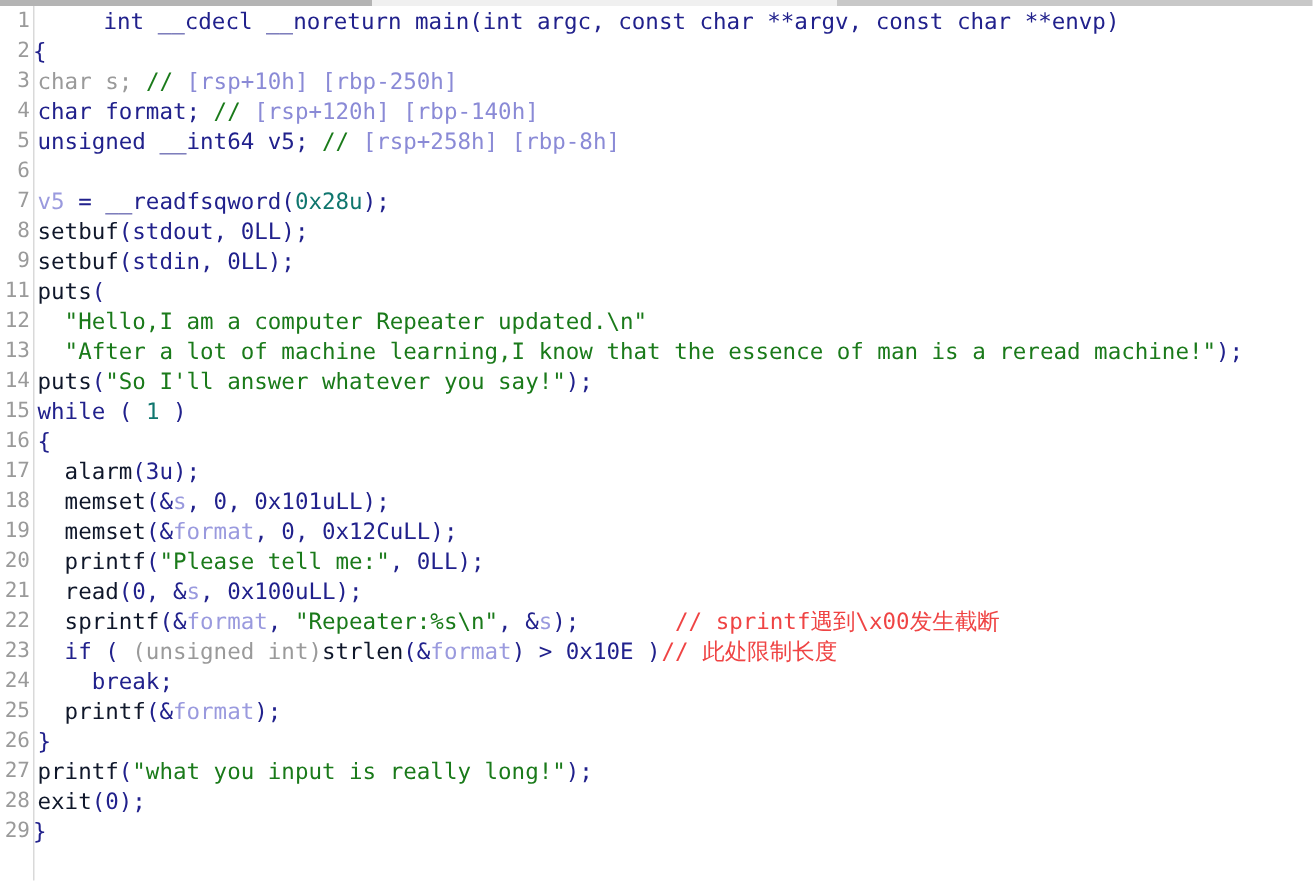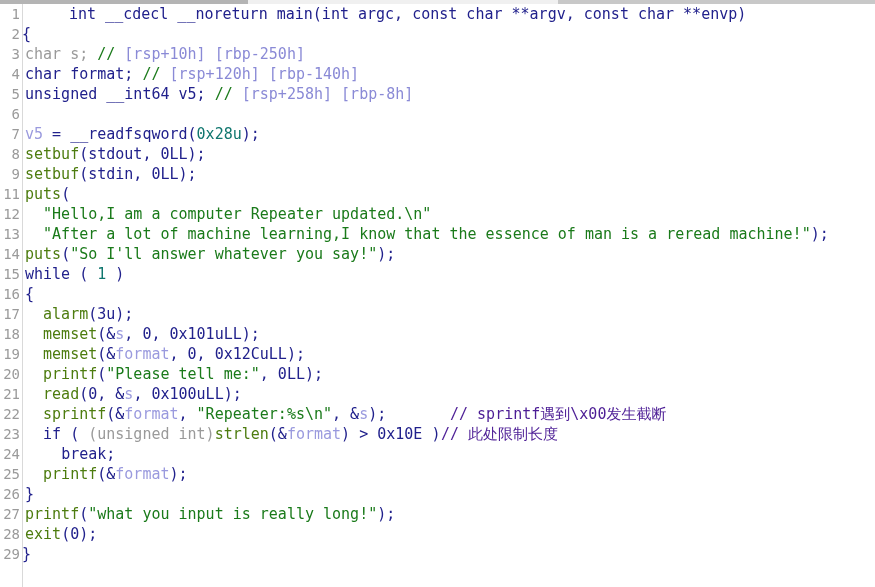--- a/index.html
+++ b/index.html
@@ -79,27 +79,27 @@
     left: 25px;
     top: 0;
     white-space: pre;
   }
 
   
   .line-note {
     position: absolute;
     top: 0;
     white-space: pre;
-    color: #4c1d95;
+    color: #ef4444;
     font-size: 15px;
   }
 
   
   .kw    { color: #21218c; }            
-  .fn    { color: #4d7c0f; }            
+  .fn    { color: #0f172a; }            
   .num   { color: #0f766e; }            
   .str   { color: #1a7a1a; }            
   .cmt   { color: #1a7a1a; }            
   .loc   { color: #8a8ad6; }            
   .var   { color: #9a9ade; text-align: center; }            
   .dim   { color: #9a9a9a; text-align: right; }
 </style>
 </head>
 <body>
 

